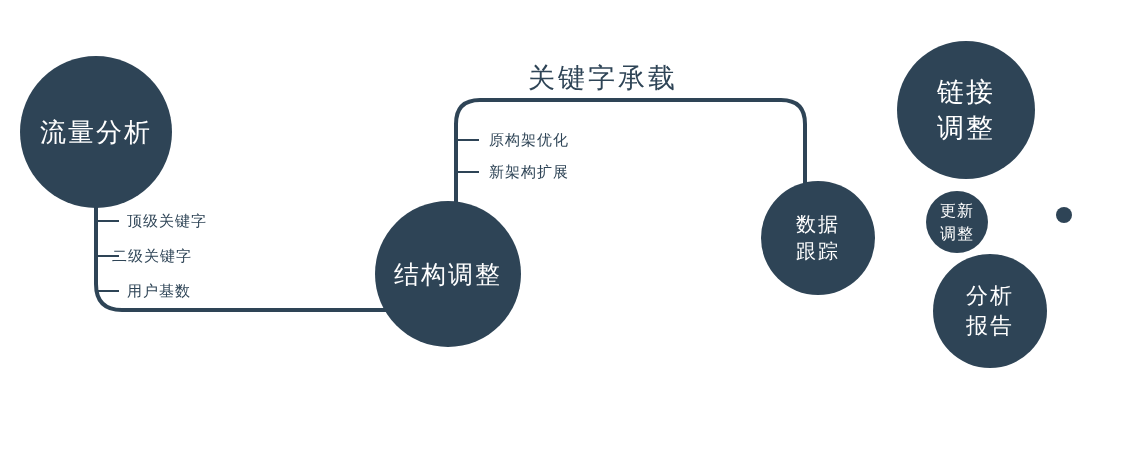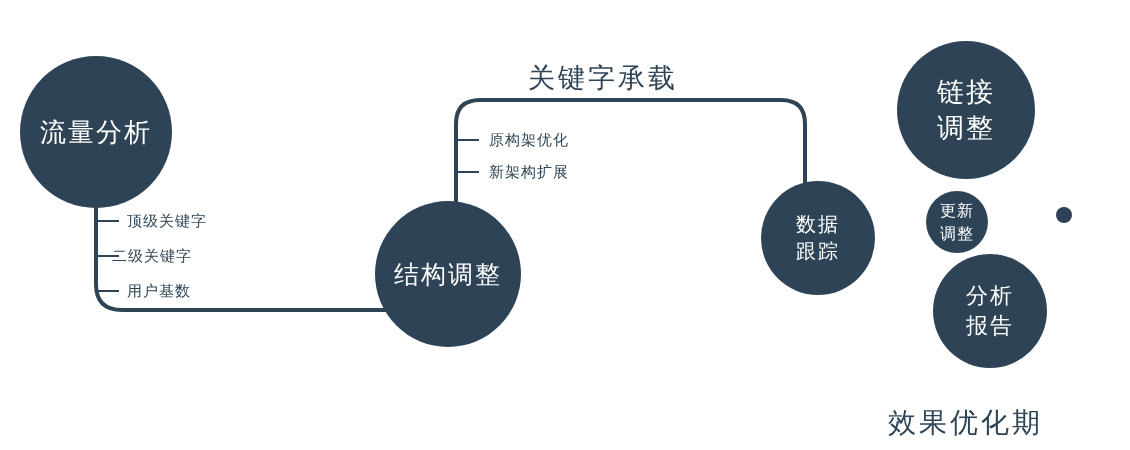--- a/index.html
+++ b/index.html
@@ -126,15 +126,14 @@
 
   <div class="edge-label edge-label-keyword-carry">关键字承载</div>
 
   <div class="tick-label tick-traffic-0">顶级关键字</div>
   <div class="tick-label tick-traffic-1">二级关键字</div>
   <div class="tick-label tick-traffic-2">用户基数</div>
 
   <div class="tick-label tick-structure-0">原构架优化</div>
   <div class="tick-label tick-structure-1">新架构扩展</div>
 
-  <div class="caption">效果优化期</div>
 
 </div>
 
 </body></html>

